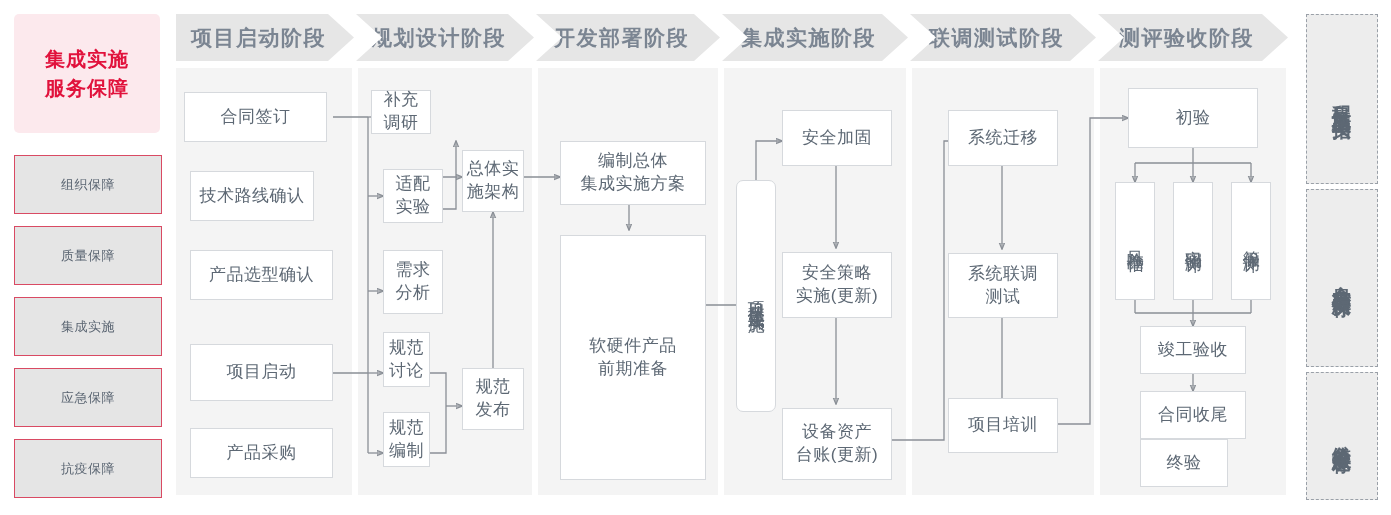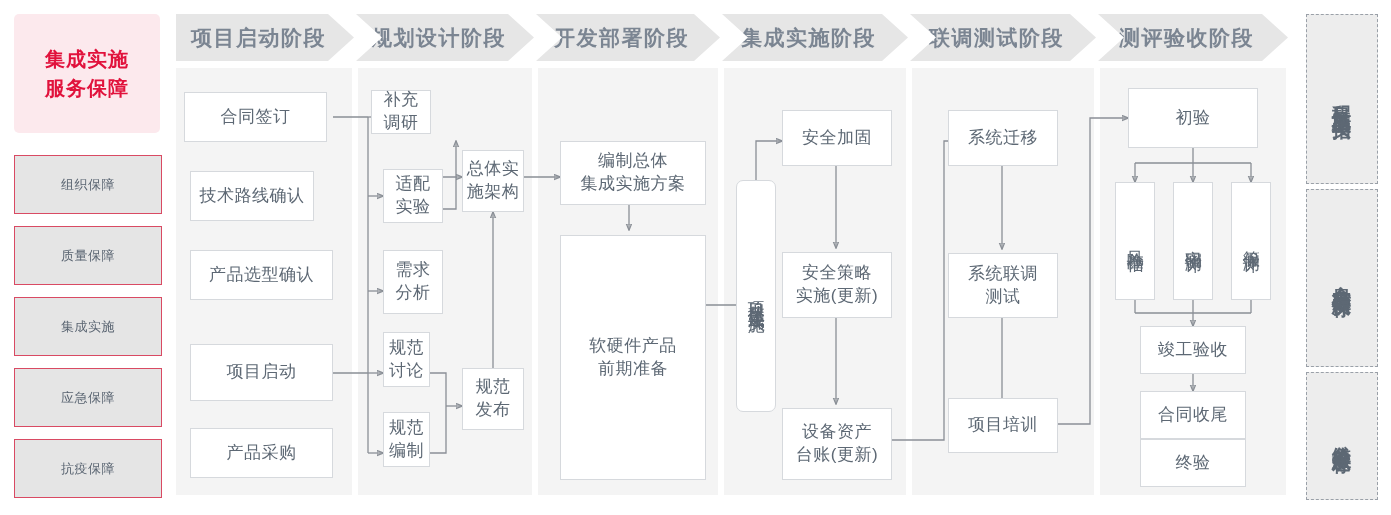--- a/index.html
+++ b/index.html
@@ -271,21 +271,21 @@
       </div>
   </div>
   <div class="box" style="left:948px;top:398px;width:110px;height:55px">项目培训</div>
 
   <div class="box" style="left:1128px;top:88px;width:130px;height:60px">初验</div>
   <div class="box vert" style="left:1115px;top:182px;width:40px;height:118px">风险评估</div>
   <div class="box vert" style="left:1173px;top:182px;width:40px;height:118px">密码测评</div>
   <div class="box vert" style="left:1231px;top:182px;width:40px;height:118px">等保测评</div>
   <div class="box" style="left:1140px;top:326px;width:106px;height:48px">竣工验收</div>
   <div class="box" style="left:1140px;top:391px;width:106px;height:48px">合同收尾</div>
-  <div class="box" style="left:1140px;top:439px;width:106px;height:48px">终验</div>
+  <div class="box" style="left:1140px;top:439px;width:88px;height:48px">终验</div>
 
   <div class="std-box" style="top:14px;height:170px">
     <div class="vtext">
       <span>程目施引</span><span>工项实指</span>
     </div>
   </div>
   <div class="std-box" style="top:189px;height:178px">
     <div class="vtext">
       <span>息全密准</span><span>信安保标</span>
     </div>

